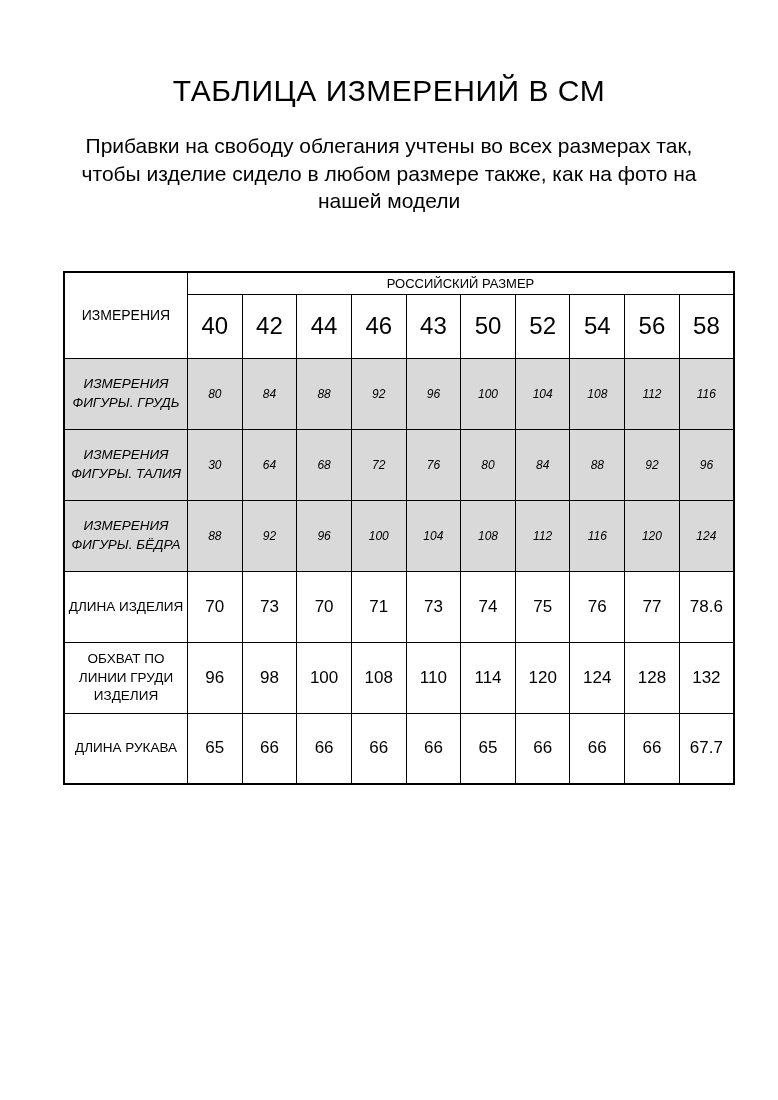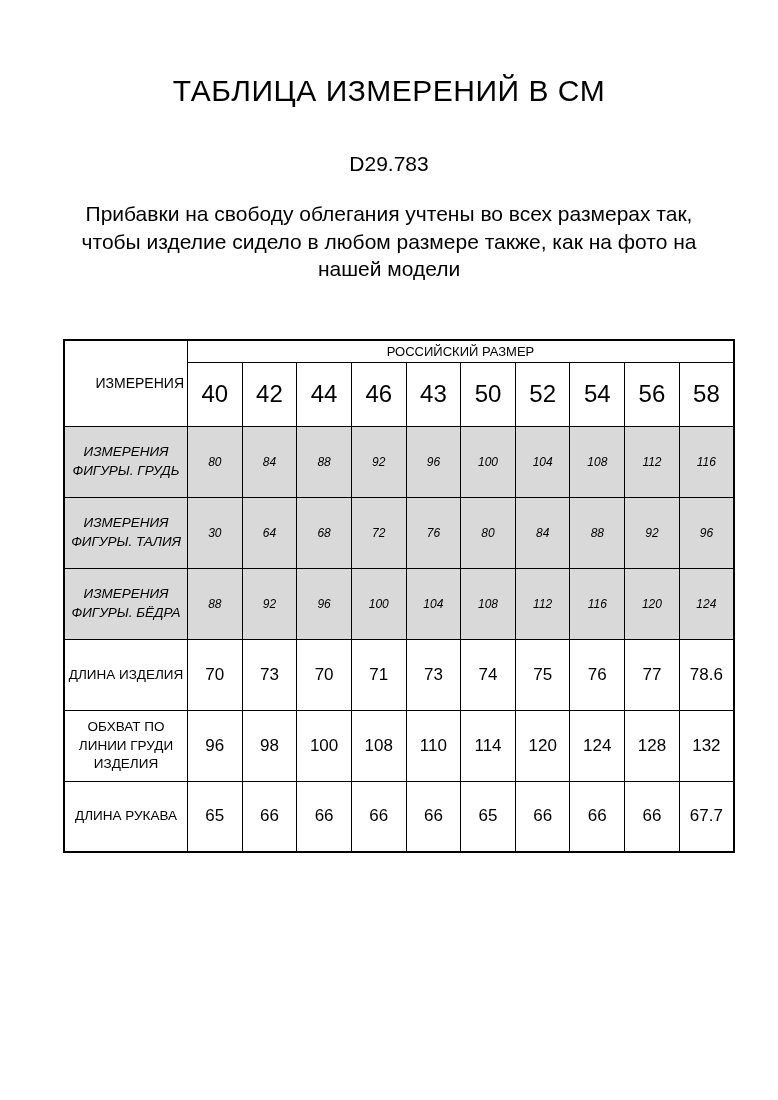--- a/index.html
+++ b/index.html
@@ -52,21 +52,20 @@
     text-align: center;
     vertical-align: middle;
     padding: 2px 3px;
     font-weight: 400;
     overflow: hidden;
   }
   th.corner-header {
     width: 116px;
     font-size: 14px;
     font-weight: 400;
-    text-align: right;
   }
   tr.group-header-row { height: 22px; }
   th.group-header {
     font-size: 13px;
     font-weight: 400;
     padding: 1px 0;
   }
   tr.size-header-row { height: 64px; }
   .size-cell {
     font-size: 24px;
@@ -89,21 +88,20 @@
   tr.row-figure .value-cell { font-size: 12px; }
   tr.row-plain .value-cell { font-size: 17px; }
 </style>
 </head>
 <body>
 
 <div class="page">
 
   <div class="title">ТАБЛИЦА ИЗМЕРЕНИЙ В СМ</div>
 
-  <div class="model-code">D29.783</div>
 
   <div class="note">Прибавки на свободу облегания учтены во всех размерах так, чтобы изделие сидело в любом размере также, как на фото на нашей модели</div>
 
   <div class="table-wrap">
     <table class="meas-table">
       <thead>
         <tr class="group-header-row">
           <th class="corner-header" rowspan="2">ИЗМЕРЕНИЯ</th>
           <th class="group-header" colspan="10">РОССИЙСКИЙ РАЗМЕР</th>
         </tr>

